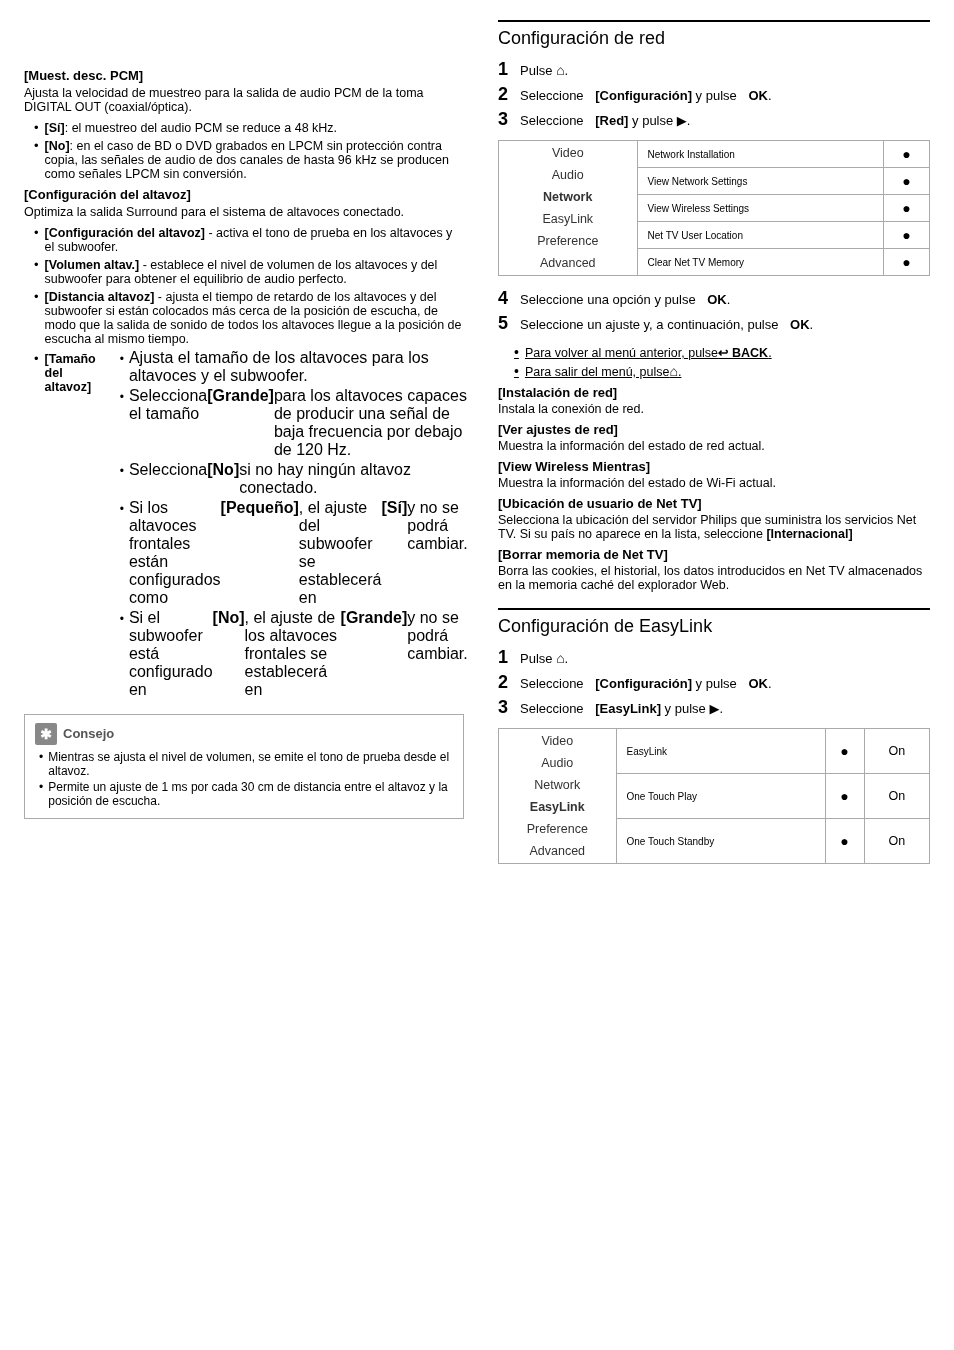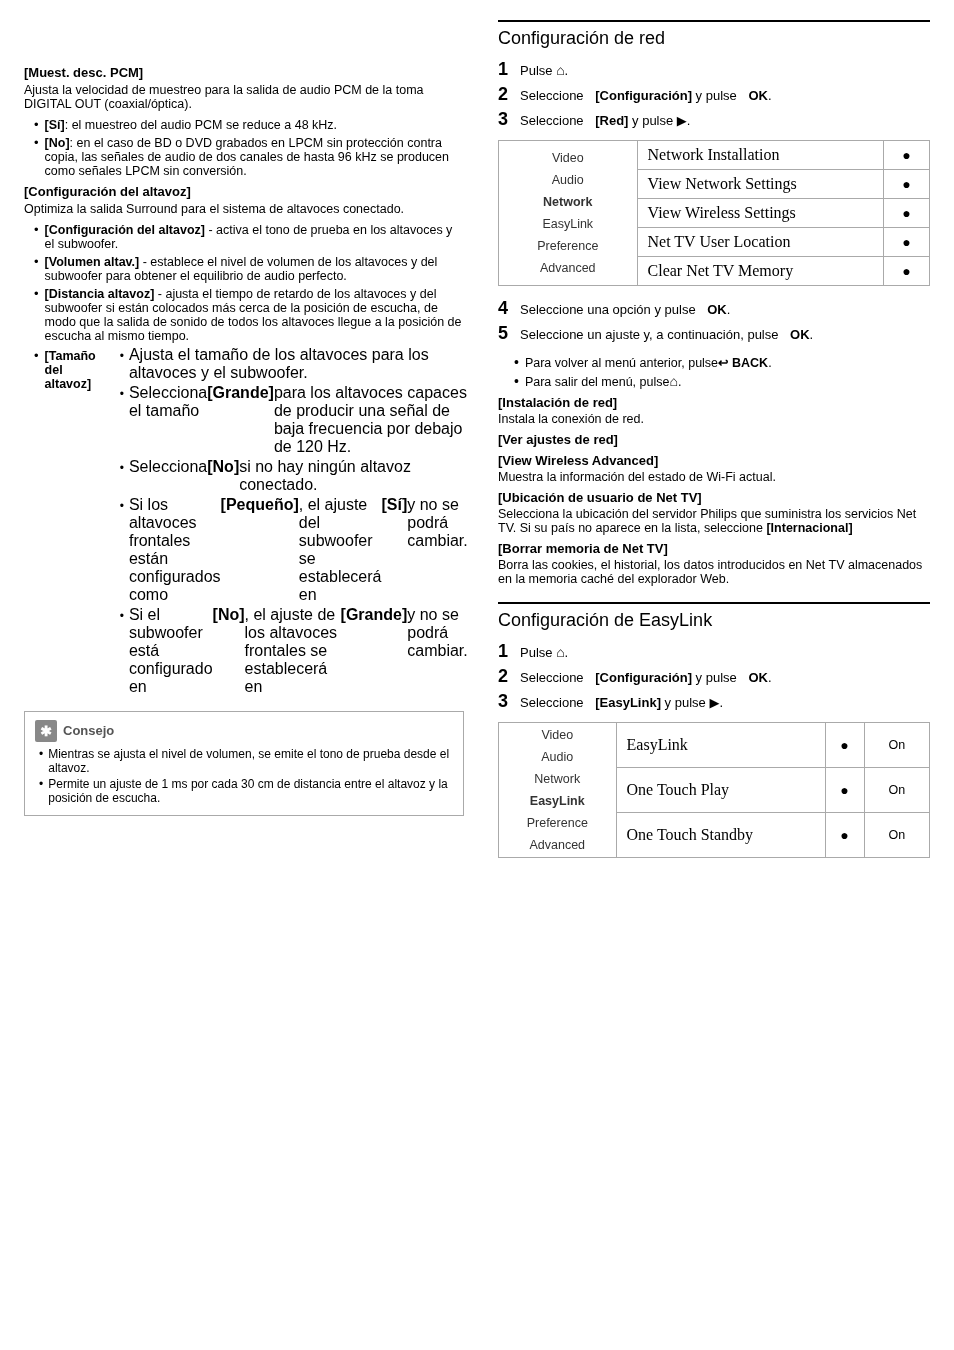--- a/index.html
+++ b/index.html
@@ -67,22 +67,21 @@
       vertical-align: middle;
     }
     .menu-table .col-menu {
       width: 90px;
       text-align: center;
       font-size: 12.5px;
       color: #333;
     }
     .menu-table .col-item {
       width: 160px;
-      font-size: 16px;
-      font-family: Liberation Serif, serif;
+      font-size: 10px;
     }
     .menu-table .col-dot {
       text-align: center;
       width: 30px;
       font-size: 14px;
     }
     .menu-table .col-value {
       font-size: 12.5px;
       width: 50px;
       text-align: center;
@@ -90,20 +89,21 @@
     .bullet-list {
       list-style: none;
       margin-left: 16px;
       margin-bottom: 6px;
     }
     .bullet-list li {
       display: flex;
       align-items: baseline;
       margin-bottom: 3px;
       font-size: 12.5px;
+      text-decoration: underline;
     }
     .bullet-list li::before {
       content: "•";
       margin-right: 6px;
       font-size: 14px;
     }
     
     .subsection-head {
       font-weight: bold;
       font-size: 13px;
@@ -337,22 +337,23 @@
 
       <ul class="bullet-list">
         <li>Para volver al menú anterior, pulse <b>↩ BACK</b>.</li>
         <li>Para salir del menú, pulse <span class="home-icon">⌂</span>.</li>
       </ul>
 
       <div class="subsection-head">[Instalación de red]</div>
       <div class="subsection-body">Instala la conexión de red.</div>
 
       <div class="subsection-head">[Ver ajustes de red]</div>
-
-      <div class="subsection-head">[View Wireless Advanced]</div>
+      <div class="subsection-body">Muestra la información del estado de red actual.</div>
+
+      <div class="subsection-head">[View Wireless Mientras]</div>
       <div class="subsection-body">Muestra la información del estado de Wi-Fi actual.</div>
 
       <div class="subsection-head">[Ubicación de usuario de Net TV]</div>
       <div class="subsection-body">Selecciona la ubicación del servidor Philips que suministra los servicios Net TV. Si su país no aparece en la lista, seleccione <b>[Internacional]</b></div>
 
       <div class="subsection-head">[Borrar memoria de Net TV]</div>
       <div class="subsection-body">Borra las cookies, el historial, los datos introducidos en Net TV almacenados en la memoria caché del explorador Web.</div>
     </div>
 
     <div style="margin-top:16px">

